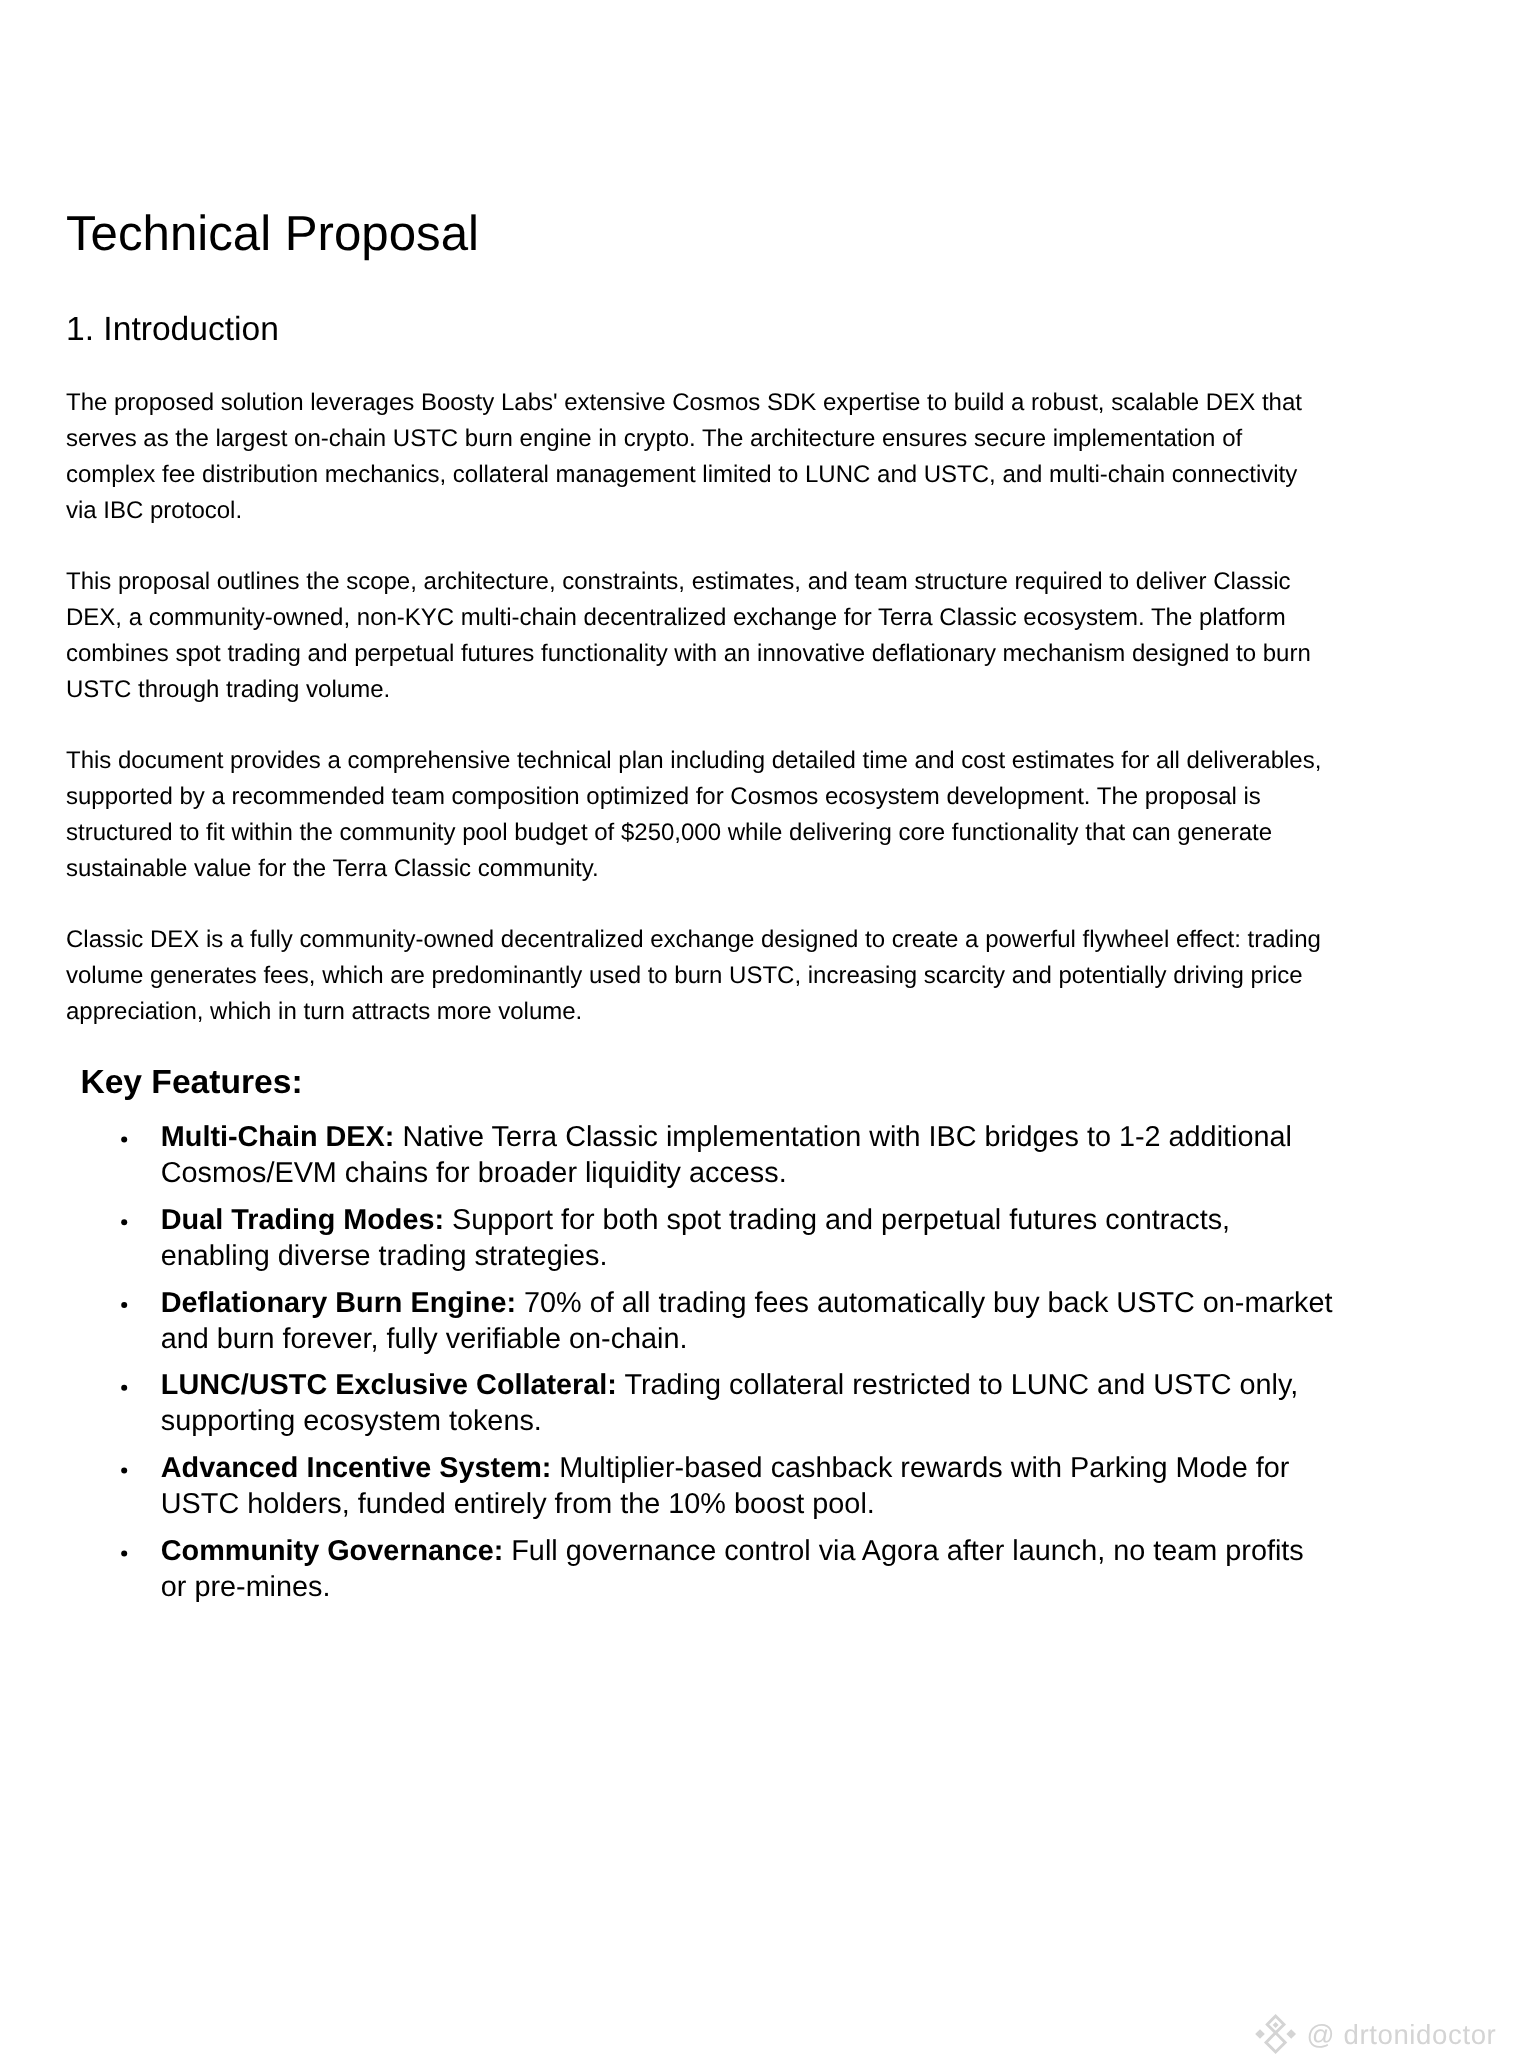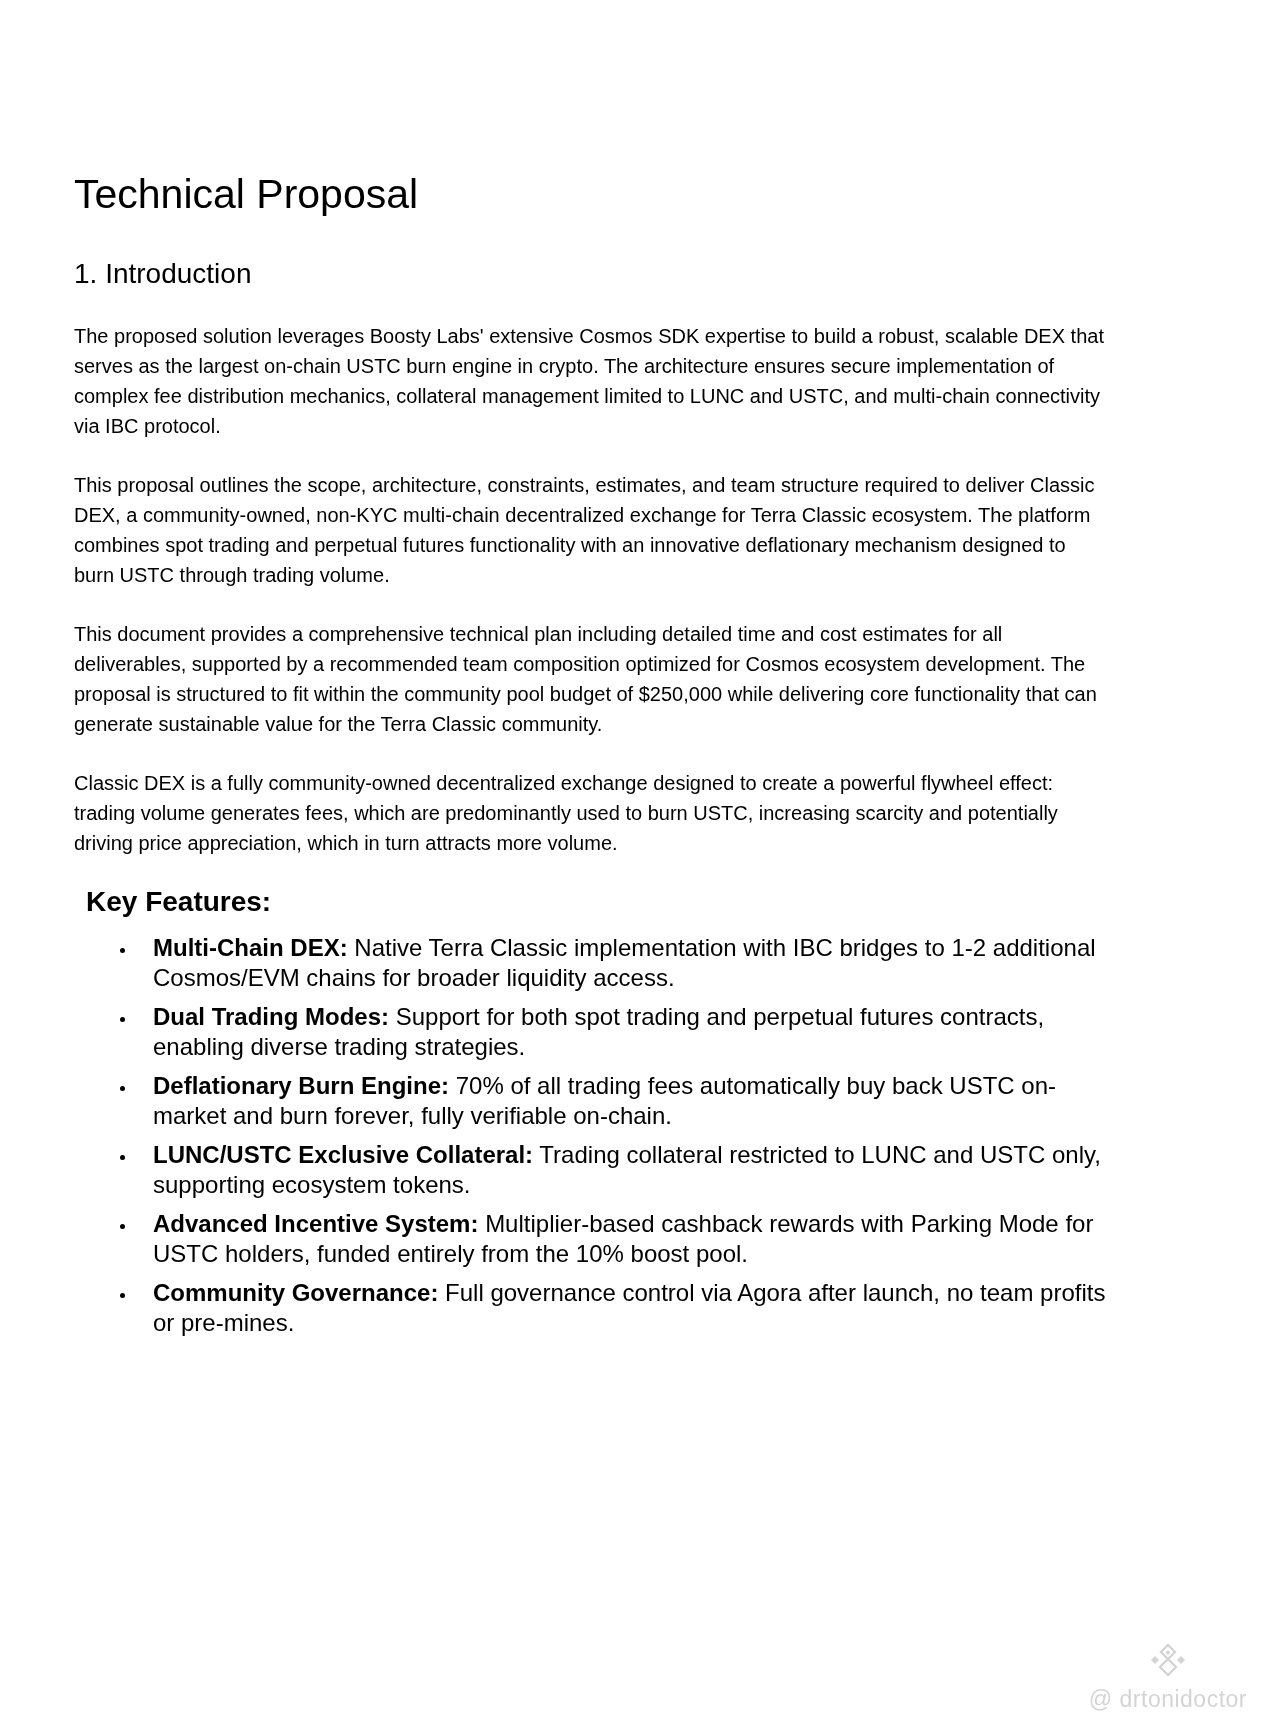--- a/index.html
+++ b/index.html
@@ -8,21 +8,21 @@
     background: #ffffff;
   }
   .page {
     position: relative;
     width: 1261px;
     height: 1727px;
     box-sizing: border-box;
     background: #ffffff;
     color: #000000;
     font-family: "Liberation Sans", sans-serif;
-    padding: 170px 150px 0 74px;
+    padding: 170px 150px 0 55px;
     overflow: hidden;
   }
   h1.doc-title {
     font-size: 41px;
     font-weight: 400;
     line-height: 1.2;
     margin: 0 0 38px 0;
   }
   h2.section-heading {
     font-size: 28px;
@@ -65,21 +65,20 @@
     position: absolute;
     right: 14px;
     bottom: 14px;
     display: flex;
     align-items: center;
     gap: 8px;
     color: #d4d4d4;
     font-size: 23px;
     letter-spacing: 0.5px;
     user-select: none;
-    flex-direction: column;
   }
   .watermark svg {
     display: block;
   }
 </style>
 </head>
 <body>
 
 <div class="page">
 

